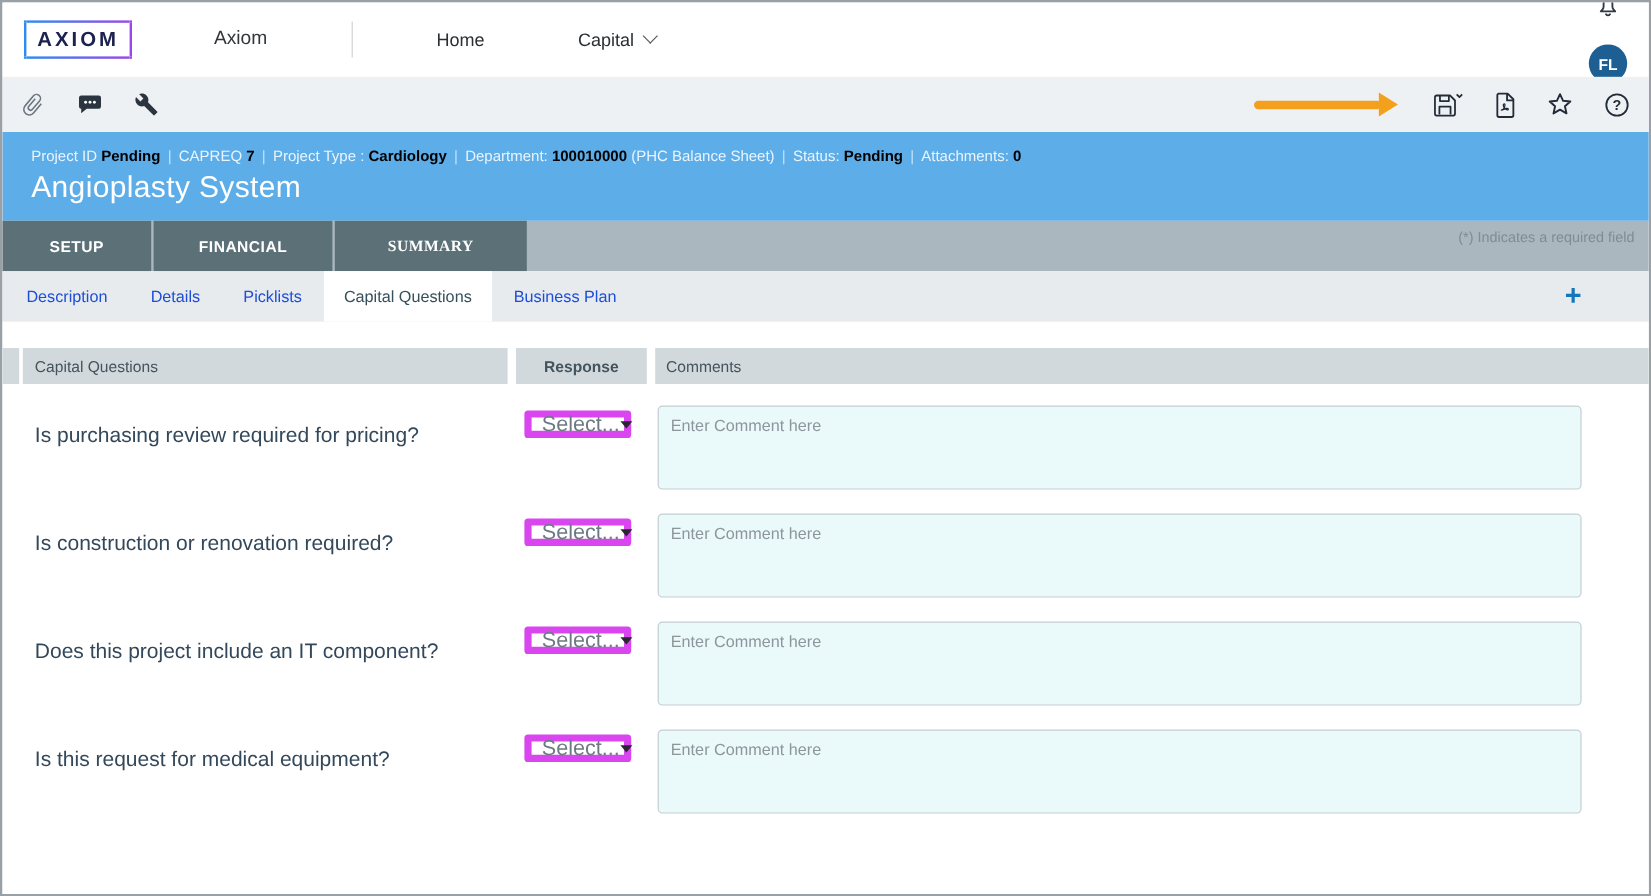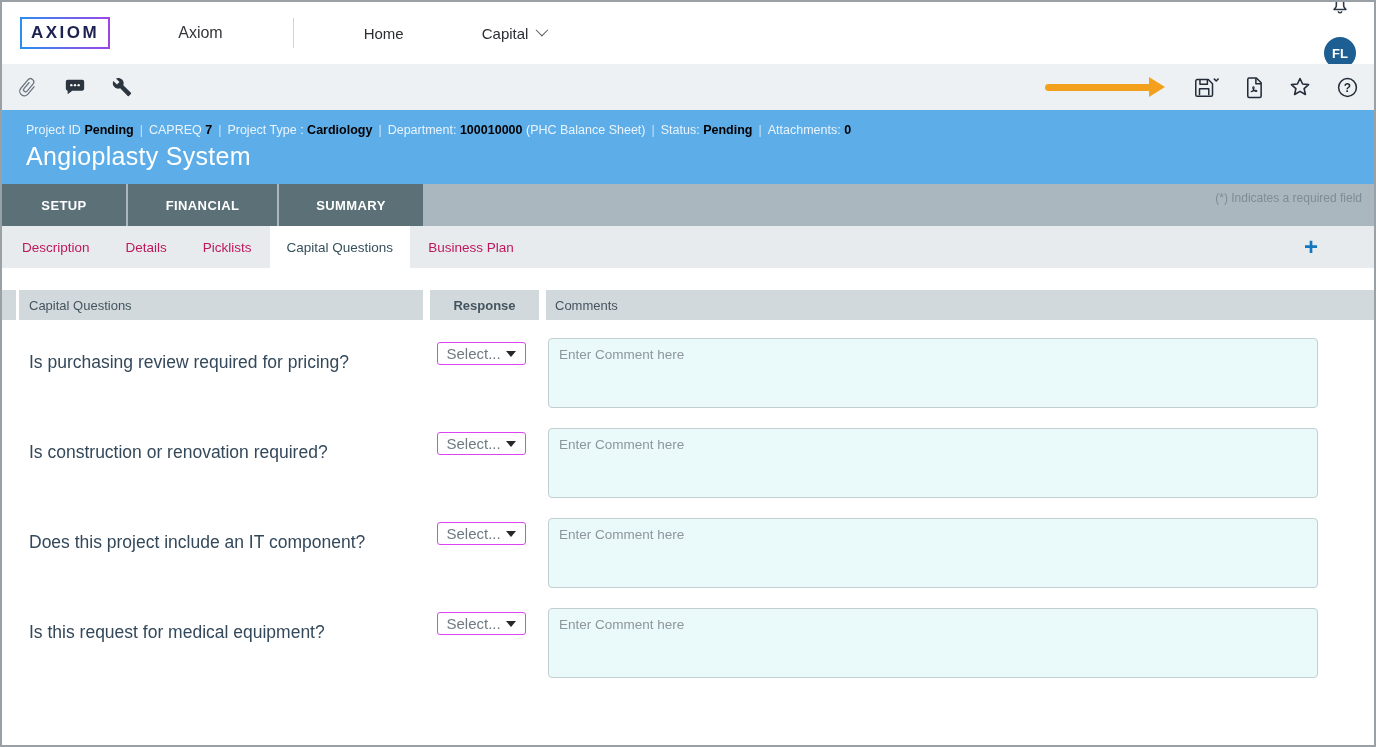--- a/index.html
+++ b/index.html
@@ -37,45 +37,45 @@
   .banner-meta b { color:#000000; font-weight:bold; }
   .banner-meta .sep { color:#c3e1f8; margin:0 6px; }
   .banner-title { font-size:25px; font-weight:300; color:#ffffff; margin-top:5px; letter-spacing:0.3px; }
 
   
   .maintabs { height:42px; min-height:42px; background:#aab7be; display:flex; }
   .maintab { height:100%; display:flex; align-items:center; justify-content:center;
              background:#5c7078; color:#fff; font-size:13px; font-weight:bold; letter-spacing:0.4px;
              margin-right:2px; cursor:pointer; }
   .maintab.active { background:#1377bd; }
-  .t0{width:124px;} .t1{width:141px;} .t2{width:149px;} .t3{width:144px;}
+  .t0{width:124px;} .t1{width:141px;} .t2{width:149px;} .t3{width:160px;font-family:Liberation Serif, serif;}
   .required-note { margin-left:auto; color:#7e8d95; font-size:12px; padding:7px 12px 0 0; }
 
   
   .subtabs { height:42px; min-height:42px; background:#e7ebee; display:flex; align-items:stretch; padding-left:2px; position:relative; }
-  .subtab { display:flex; align-items:center; padding:0 18px; font-size:13.5px; color:#be185d; cursor:pointer; }
+  .subtab { display:flex; align-items:center; padding:0 18px; font-size:13.5px; color:#1d4ed8; cursor:pointer; }
   .subtab.active { background:#fff; color:#35505c; padding:0 17px; }
   .add-tab { position:absolute; right:56px; top:4px; color:#1377bd; font-size:24px; font-weight:bold; cursor:pointer; line-height:34px; }
 
   
   .content { flex:1; background:#fff; }
   .grid-header { margin-top:22px; display:flex; height:30px; font-size:13px; color:#44545e; }
   .hcell { background:#d2d9dc; display:flex; align-items:center; }
   .hc0 { width:14px; margin-right:3px; }
   .hc1 { width:404px; padding-left:10px; margin-right:7px; }
   .hc2 { width:109px; justify-content:center; margin-right:7px;font-weight:bold; }
   .hc3 { flex:1; padding-left:9px; }
 
   .qrow { height:90px; display:flex; }
   .qrow.first { margin-top:18px; }
   .qcell { width:421px; padding:14px 10px 0 27px; font-size:17.5px; color:#33485a; }
   .rcell { width:116px; padding-top:4px; display:flex; justify-content:center; align-items:flex-start; }
-  .select-btn { width:89px; height:23px; background:#fff; border:1px solid #d946ef; border-radius:3px;
+  .select-btn { width:89px; height:23px; background:#fff; border:6px solid #d946ef; border-radius:3px;
                 display:flex; align-items:center; justify-content:space-between; padding:0 9px;
-                font-size:15px; color:#6e7a83; cursor:pointer; font-family:"Liberation Sans",sans-serif; }
+                font-size:18px; color:#6e7a83; cursor:pointer; font-family:"Liberation Sans",sans-serif; }
   .caret-down { width:0; height:0; border-left:5px solid transparent; border-right:5px solid transparent;
                 border-top:6px solid #26292c; }
   .ccell { flex:1; }
   .comment-box { width:770px; height:70px; margin-left:9px; background:#eaf9fa; border:1px solid #c3ced3;
                  border-radius:4px; padding:8px 10px; font-size:13.5px; color:#404a52; resize:none;
                  font-family:"Liberation Sans",sans-serif; outline:none; }
   .comment-box::placeholder { color:#8d969d; opacity:1; }
 
   svg { display:block; }
 </style>

